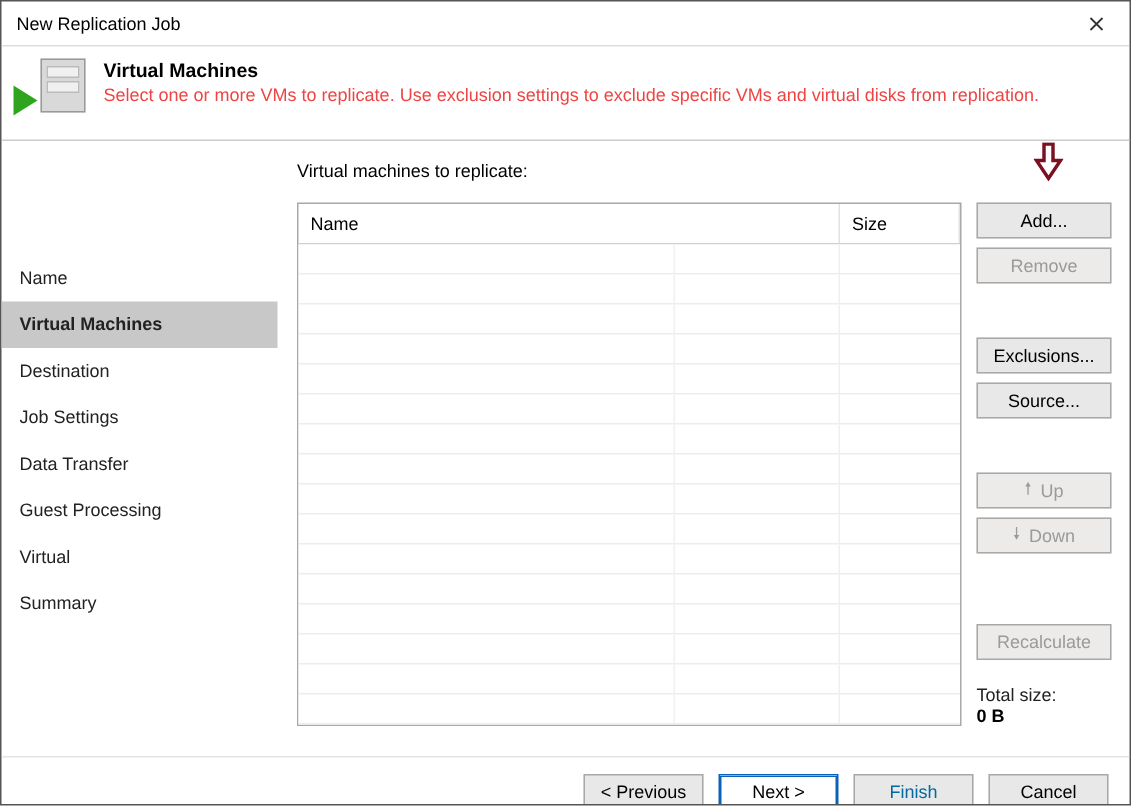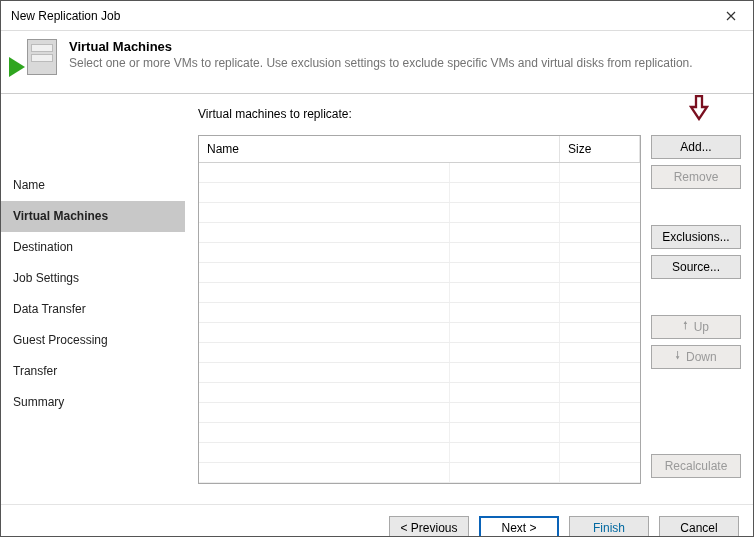--- a/index.html
+++ b/index.html
@@ -67,21 +67,21 @@
     border-bottom: 10px solid transparent;
     border-left: 16px solid #2fa51f;
   }
   .header-text .title {
     font-weight: 700;
     font-size: 13px;
     margin-bottom: 2px;
   }
   .header-text .subtitle {
     font-size: 12px;
-    color: #737373;
+    color: #ef4444;
   }
 
   .hr {
     height: 1px;
     background: #ccc;
     margin: 0 0 0 0;
   }
 
   .content {
     display: flex;
@@ -270,21 +270,21 @@
 <div class="hr"></div>
 
 <div class="content">
   <div class="sidebar">
     <div class="sidebar-item"><span>Name</span></div>
     <div class="sidebar-item active"><span>Virtual Machines</span></div>
     <div class="sidebar-item"><span>Destination</span></div>
     <div class="sidebar-item"><span>Job Settings</span></div>
     <div class="sidebar-item"><span>Data Transfer</span></div>
     <div class="sidebar-item"><span>Guest Processing</span></div>
-    <div class="sidebar-item"><span>Transfer</span></div>
+    <div class="sidebar-item"><span>Virtual</span></div>
     <div class="sidebar-item"><span>Summary</span></div>
   </div>
 
   <div class="main">
     <svg class="red-arrow" viewBox="0 0 20 26">
       <path d="M7 1 H13 V12 H18 L10 24 L2 12 H7 Z" fill="none" stroke="#7a1020" stroke-width="2.3" stroke-linejoin="miter"></path>
     </svg>
 
     <div class="label">Virtual machines to replicate:</div>
 
@@ -388,20 +388,24 @@
         <button class="btn" disabled="">
           <span class="arrow-up">🠕</span>
           <span>Up</span>
         </button>
         <button class="btn" disabled="">
           <span class="arrow-down">🠗</span>
           <span>Down</span>
         </button>
         <div class="gap-l"></div>
         <button class="btn" disabled="">Recalculate</button>
+        <div class="totals">
+          <div class="label2">Total size:</div>
+          <div class="val">0 B</div>
+        </div>
       </div>
     </div>
   </div>
 </div>
 
 <div class="footer">
   <button class="fbtn">&lt; Previous</button>
   <button class="fbtn primary">Next &gt;</button>
   <button class="fbtn" disabled="">Finish</button>
   <button class="fbtn">Cancel</button>

